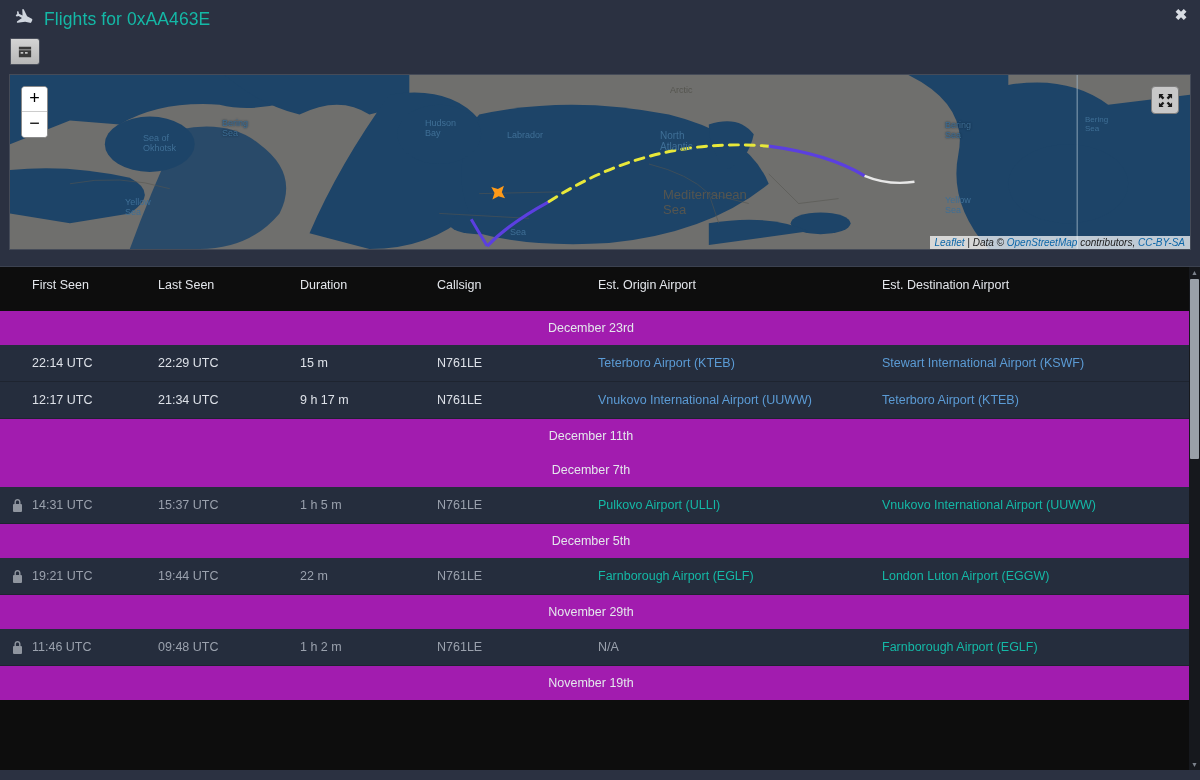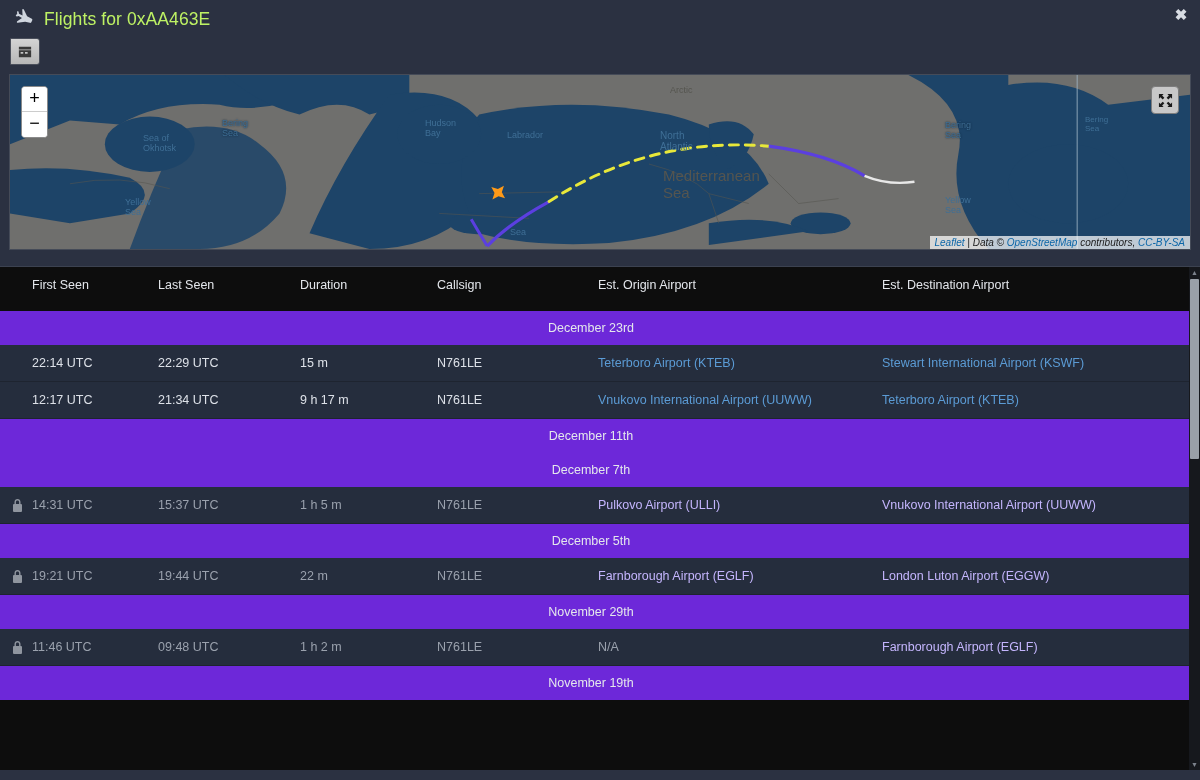--- a/index.html
+++ b/index.html
@@ -16,21 +16,21 @@
   
   #titlebar {
     position: relative;
     height: 38px;
     padding: 7px 0 0 13px;
     display: flex;
     align-items: flex-start;
   }
   #title-text {
     font-size: 17.5px;
-    color: #bef264;
+    color: #14b8a6;
     font-weight: 400;
     letter-spacing: .1px;
     line-height: 22px;
   }
   .plane-icon {
     display: inline-block;
     width: 22px; height: 22px;
     margin-right: 9px;
     vertical-align: -4px;
     color: #cfd5de;
@@ -173,27 +173,27 @@
     height: 34px;
     border-bottom: 1px solid #1e2430;
   }
   tbody tr.flight td.pad-l { padding-left: 16px; }
   tbody tr.flight td.time { color: #dde1e8; }
   tbody tr.flight td.airport a { color: #5b9bd5; text-decoration: none; cursor: pointer; }
   tbody tr.flight td.na { color: #dde1e8; }
 
   tbody tr.flight.locked td.time,
   tbody tr.flight.locked td.na { color: #9aa1ad; }
-  tbody tr.flight.locked td.airport a { color: #c4b5fd; }
+  tbody tr.flight.locked td.airport a { color: #14b8a6; }
 
   td.lockcell { padding-left: 12px !important; vertical-align: middle; }
   .lock-icon { width: 11px; height: 13px; display: block; fill: #8f959f; }
 
   tbody tr.datesep td {
-    background: #6d28d9;
+    background: #a21caf;
     text-align: center;
     color: #e4e7ec;
     font-size: 12.5px;
     padding: 10px 4px;
     height: 34px;
   }
   tbody tr.datesep td .ctr { margin-left: -8px; }
 
   
   #vscroll {
@@ -304,21 +304,21 @@
     </svg>
   </div>
 
   <div style="position:absolute;left:212px;top:43px;font-size:9px;color:#3f6f96;text-shadow:0 0 2px #0b2236;pointer-events:none;">Bering<br>Sea</div>
   <div style="position:absolute;left:935px;top:45px;font-size:9px;color:#3f6f96;text-shadow:0 0 2px #0b2236;pointer-events:none;">Bering<br>Sea</div>
   <div style="position:absolute;left:1075px;top:40px;font-size:8px;color:#3f6f96;pointer-events:none;">Bering<br>Sea</div>
   <div style="position:absolute;left:660px;top:10px;font-size:9px;color:#55554f;pointer-events:none;">Arctic</div>
   <div style="position:absolute;left:415px;top:43px;font-size:9px;color:#3f6f96;pointer-events:none;">Hudson<br>Bay</div>
   <div style="position:absolute;left:497px;top:55px;font-size:9px;color:#3f6f96;pointer-events:none;">Labrador</div>
   <div style="position:absolute;left:650px;top:55px;font-size:10px;color:#3f6f96;pointer-events:none;">North<br>Atlantic</div>
-  <div style="position:absolute;left:653px;top:92px;font-size:15px;color:#55554f;pointer-events:none;">Mediterranean<br>Sea</div>
+  <div style="position:absolute;left:653px;top:112px;font-size:13px;color:#55554f;pointer-events:none;">Mediterranean<br>Sea</div>
   <div style="position:absolute;left:133px;top:58px;font-size:9px;color:#3f6f96;pointer-events:none;">Sea of<br>Okhotsk</div>
   <div style="position:absolute;left:115px;top:122px;font-size:9px;color:#3f6f96;pointer-events:none;">Yellow<br>Sea</div>
   <div style="position:absolute;left:935px;top:120px;font-size:9px;color:#3f6f96;pointer-events:none;">Yellow<br>Sea</div>
   <div style="position:absolute;left:500px;top:152px;font-size:9px;color:#3f6f96;pointer-events:none;">Sea</div>
 
   <div class="leaflet-zoom">
     <div>+</div>
     <div>−</div>
   </div>
 

